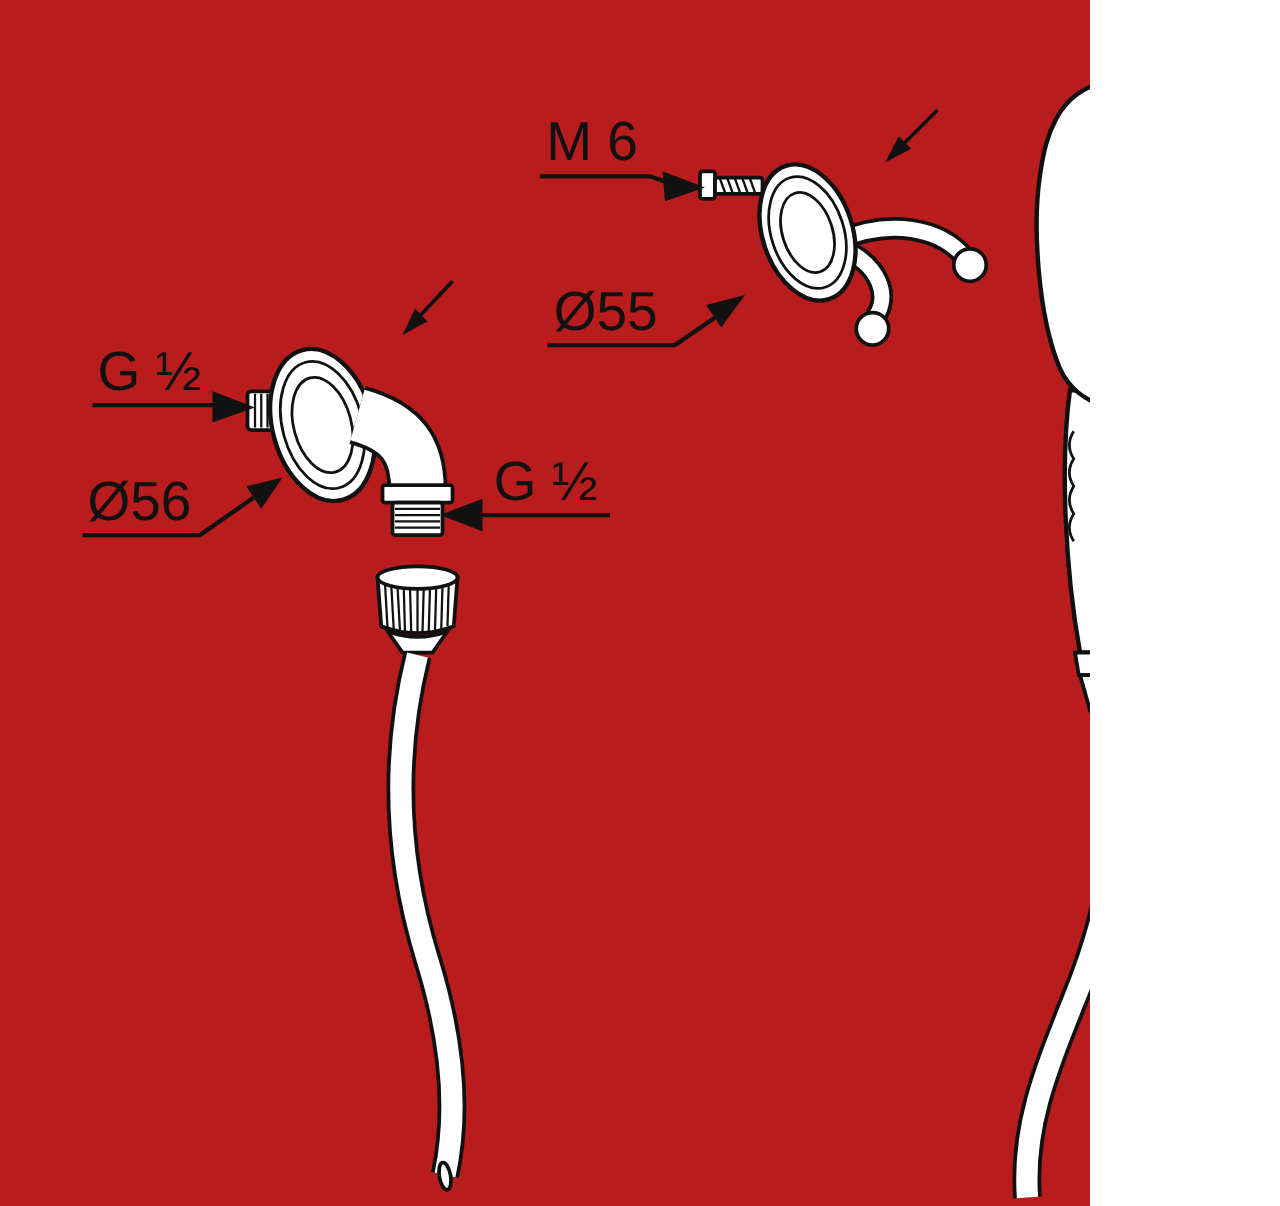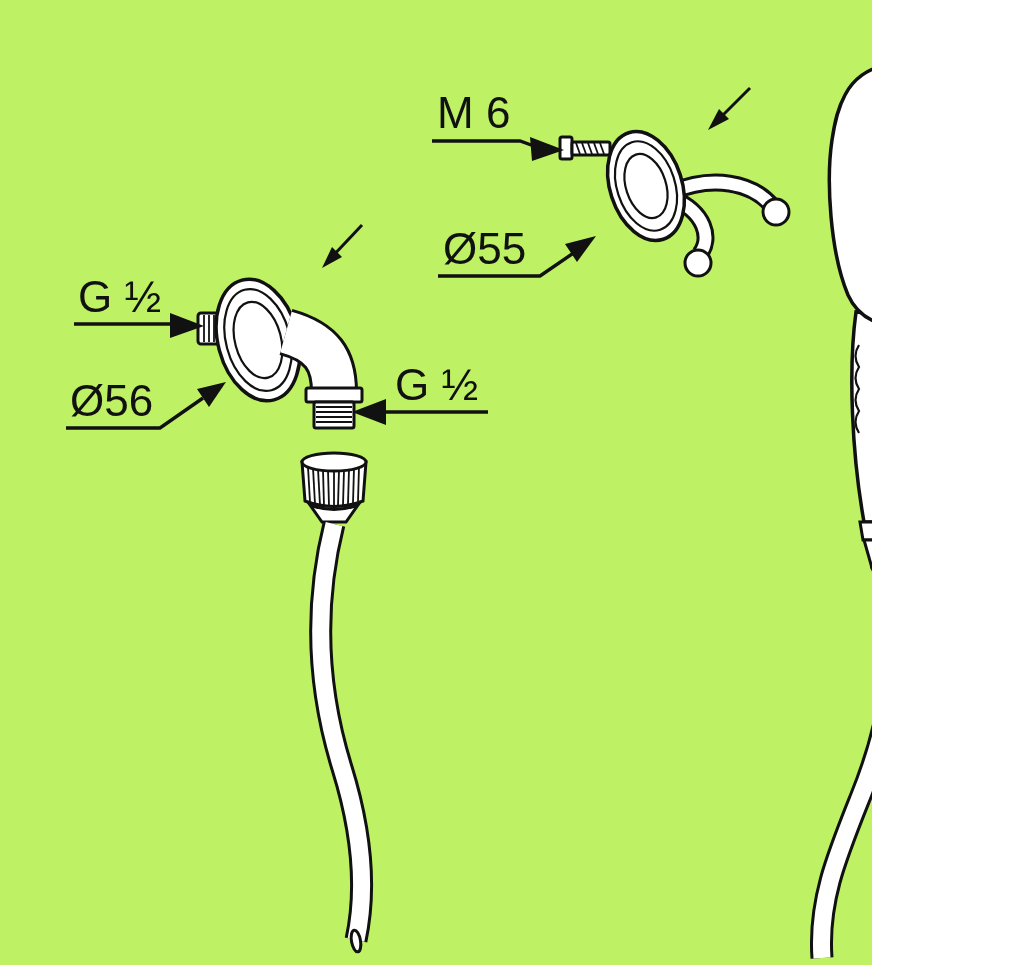--- a/index.html
+++ b/index.html
@@ -1,16 +1,16 @@
 <!DOCTYPE html>
 <html><head>
 <meta charset="utf-8">
 <style>
   html,body{margin:0;padding:0;background:#ffffff;}
-  .stage{position:relative;width:872px;height:965px;background:#bef264;overflow:hidden;}
+  .stage{position:relative;width:872px;height:965px;background:#b91c1c;overflow:hidden;}
   svg{display:block;}
   .ol{fill:#ffffff;stroke:#111111;stroke-width:3;}
   .ol35{fill:#ffffff;stroke:#111111;stroke-width:3.5;}
   .ln{fill:none;stroke:#111111;stroke-width:3;}
   .ln2{fill:none;stroke:#111111;stroke-width:2.2;}
   .thin{fill:none;stroke:#111111;stroke-width:1.8;}
   .tube-b{fill:none;stroke:#111111;}
   .tube-w{fill:none;stroke:#ffffff;}
   .arrowhead{fill:#111111;stroke:none;}
   .leader{fill:none;stroke:#111111;stroke-width:3.4;}

